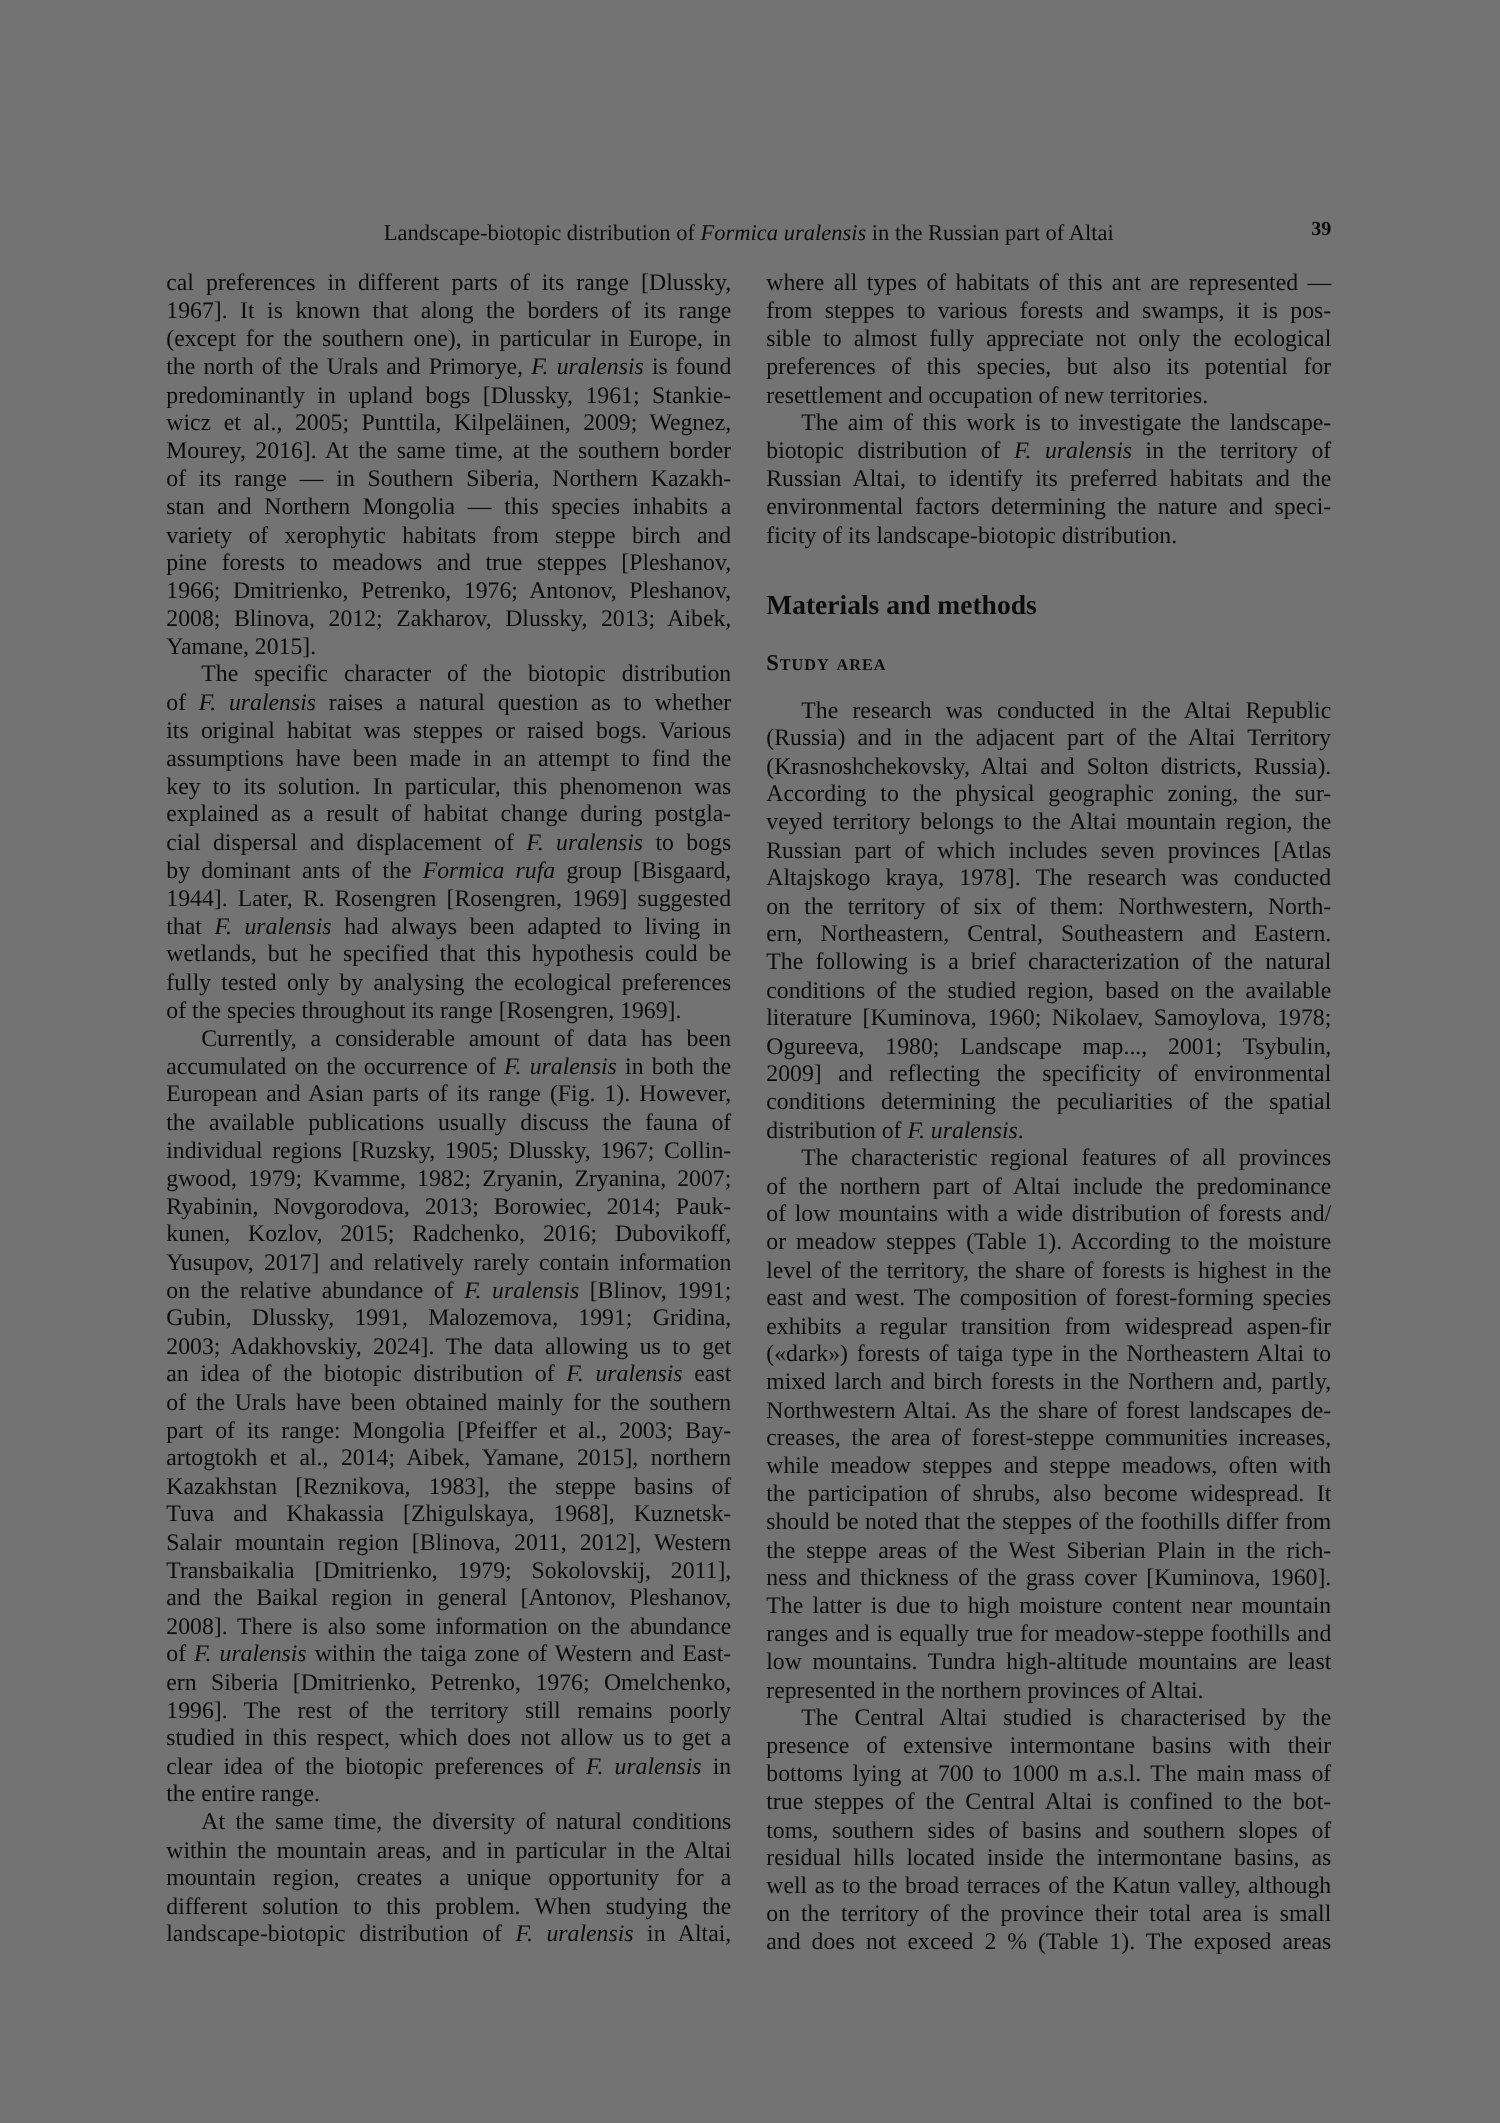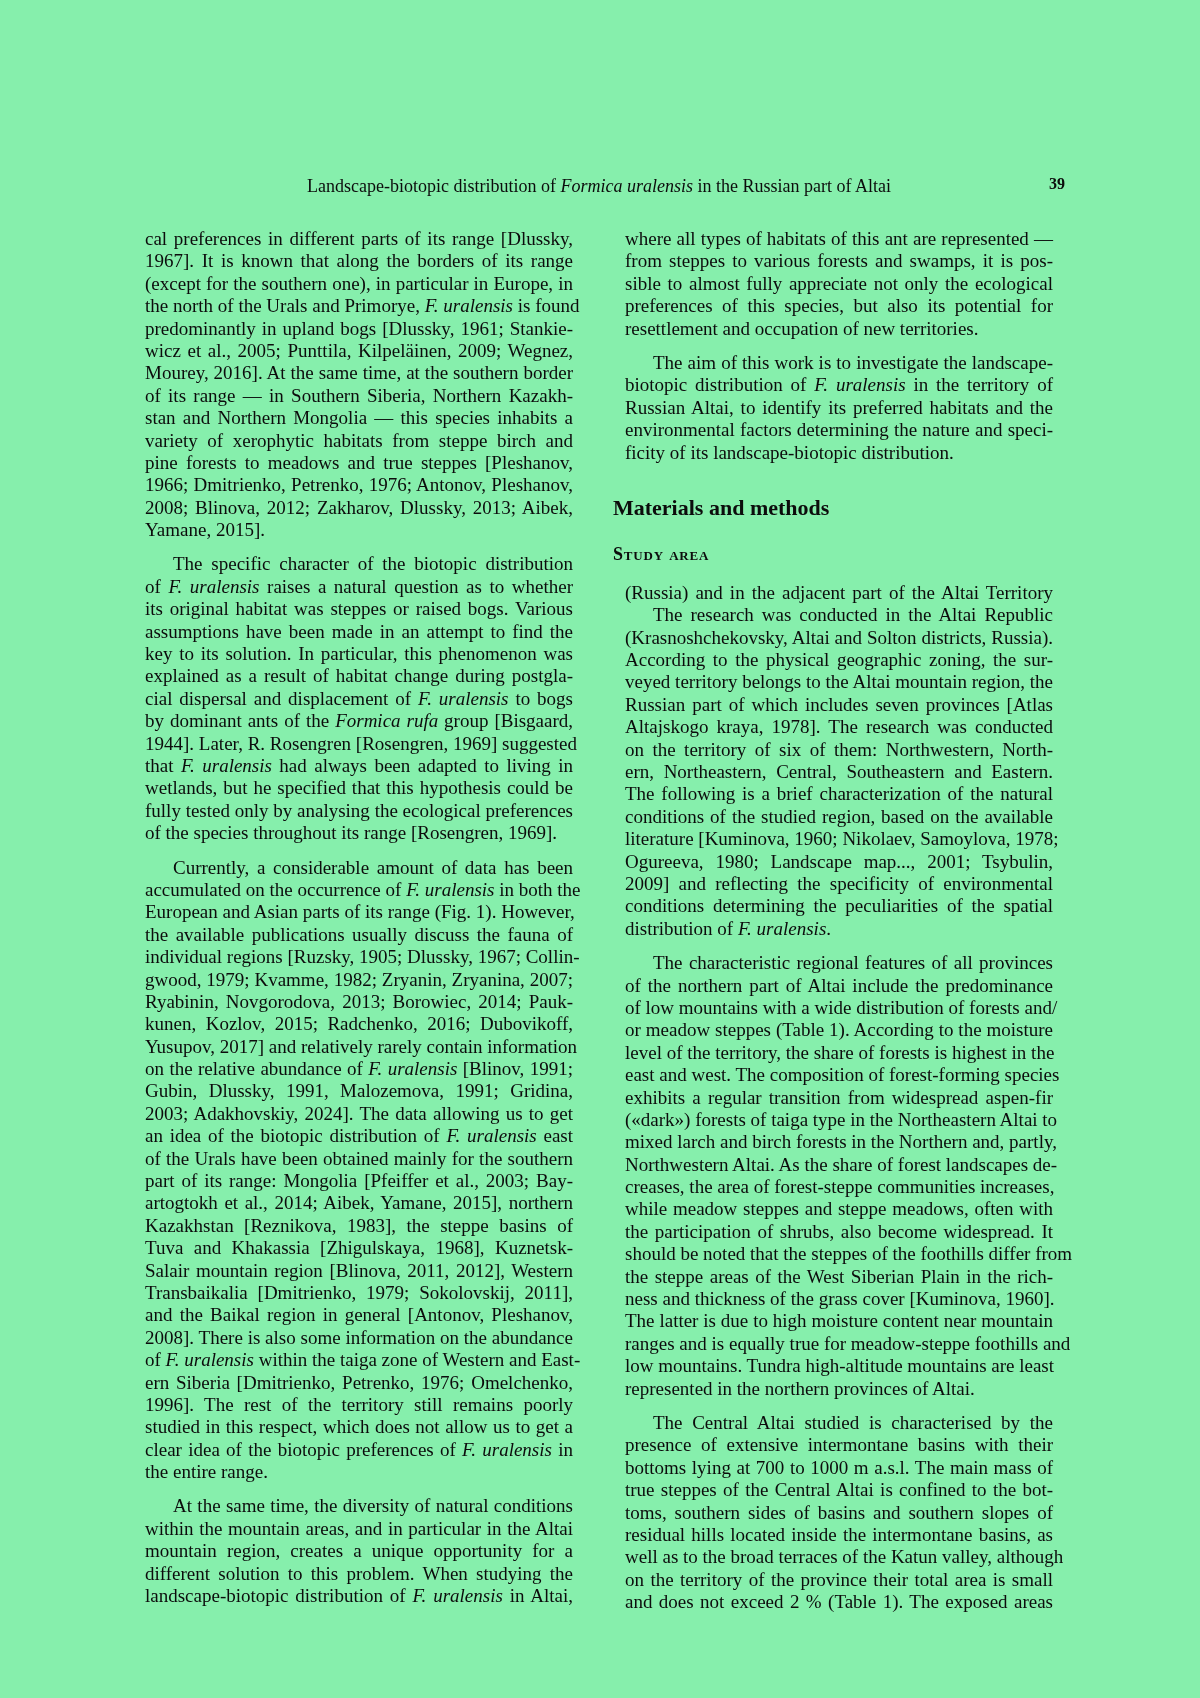--- a/index.html
+++ b/index.html
@@ -4,36 +4,36 @@
 <style>
   html,body{margin:0;padding:0;}
   body{
     width:1200px;height:1698px;
     background:#ffffff;
     color:#0c0c0c;
     font-family:"Liberation Serif", "DejaVu Serif", serif;
     position:relative;
     overflow:hidden;
   }
-  .page{position:absolute;inset:0;background:#86efac;}
+  .page{position:absolute;inset:0;background:#737373;}
   .runhead{
     position:absolute;top:174px;left:133px;width:932px;
     font-size:18px;line-height:24px;
   }
   .runhead-title{display:block;text-align:center;padding:0 40px;}
   .runhead-page{
     position:absolute;right:0;top:-2px;
     font-size:16px;font-weight:bold;
   }
   .columns{
     position:absolute;top:216px;left:133px;width:932px;
     display:flex;gap:28px;
   }
   .col{width:452px;}
-  .para{margin:12px;}
+  .para{margin:0;}
   .line{
     font-size:19px;
     height:22.4px;line-height:22.4px;
     text-align:justify;
     text-align-last:justify;
     -moz-text-align-last:justify;
     white-space:nowrap;
   }
   .line.endline{text-align-last:left;-moz-text-align-last:left;white-space:normal;}
   .line.indent{text-indent:28px;}
@@ -140,22 +140,22 @@
         <div class="para">
           <div class="line indent">The aim of this work is to investigate the landscape-</div>
           <div class="line">biotopic distribution of <i>F. uralensis</i> in the territory of</div>
           <div class="line">Russian Altai, to identify its preferred habitats and the</div>
           <div class="line">environmental factors determining the nature and speci-</div>
           <div class="line endline">ficity of its landscape-biotopic distribution.</div>
         </div>
         <div class="heading">Materials and methods</div>
         <div class="subheading">Study area</div>
         <div class="para">
+          <div class="line indent">The research was conducted in the Altai Republic</div>
           <div class="line">(Russia) and in the adjacent part of the Altai Territory</div>
-          <div class="line indent">The research was conducted in the Altai Republic</div>
           <div class="line">(Krasnoshchekovsky, Altai and Solton districts, Russia).</div>
           <div class="line">According to the physical geographic zoning, the sur-</div>
           <div class="line">veyed territory belongs to the Altai mountain region, the</div>
           <div class="line">Russian part of which includes seven provinces [Atlas</div>
           <div class="line">Altajskogo kraya, 1978]. The research was conducted</div>
           <div class="line">on the territory of six of them: Northwestern, North-</div>
           <div class="line">ern, Northeastern, Central, Southeastern and Eastern.</div>
           <div class="line">The following is a brief characterization of the natural</div>
           <div class="line">conditions of the studied region, based on the available</div>
           <div class="line">literature [Kuminova, 1960; Nikolaev, Samoylova, 1978;</div>

